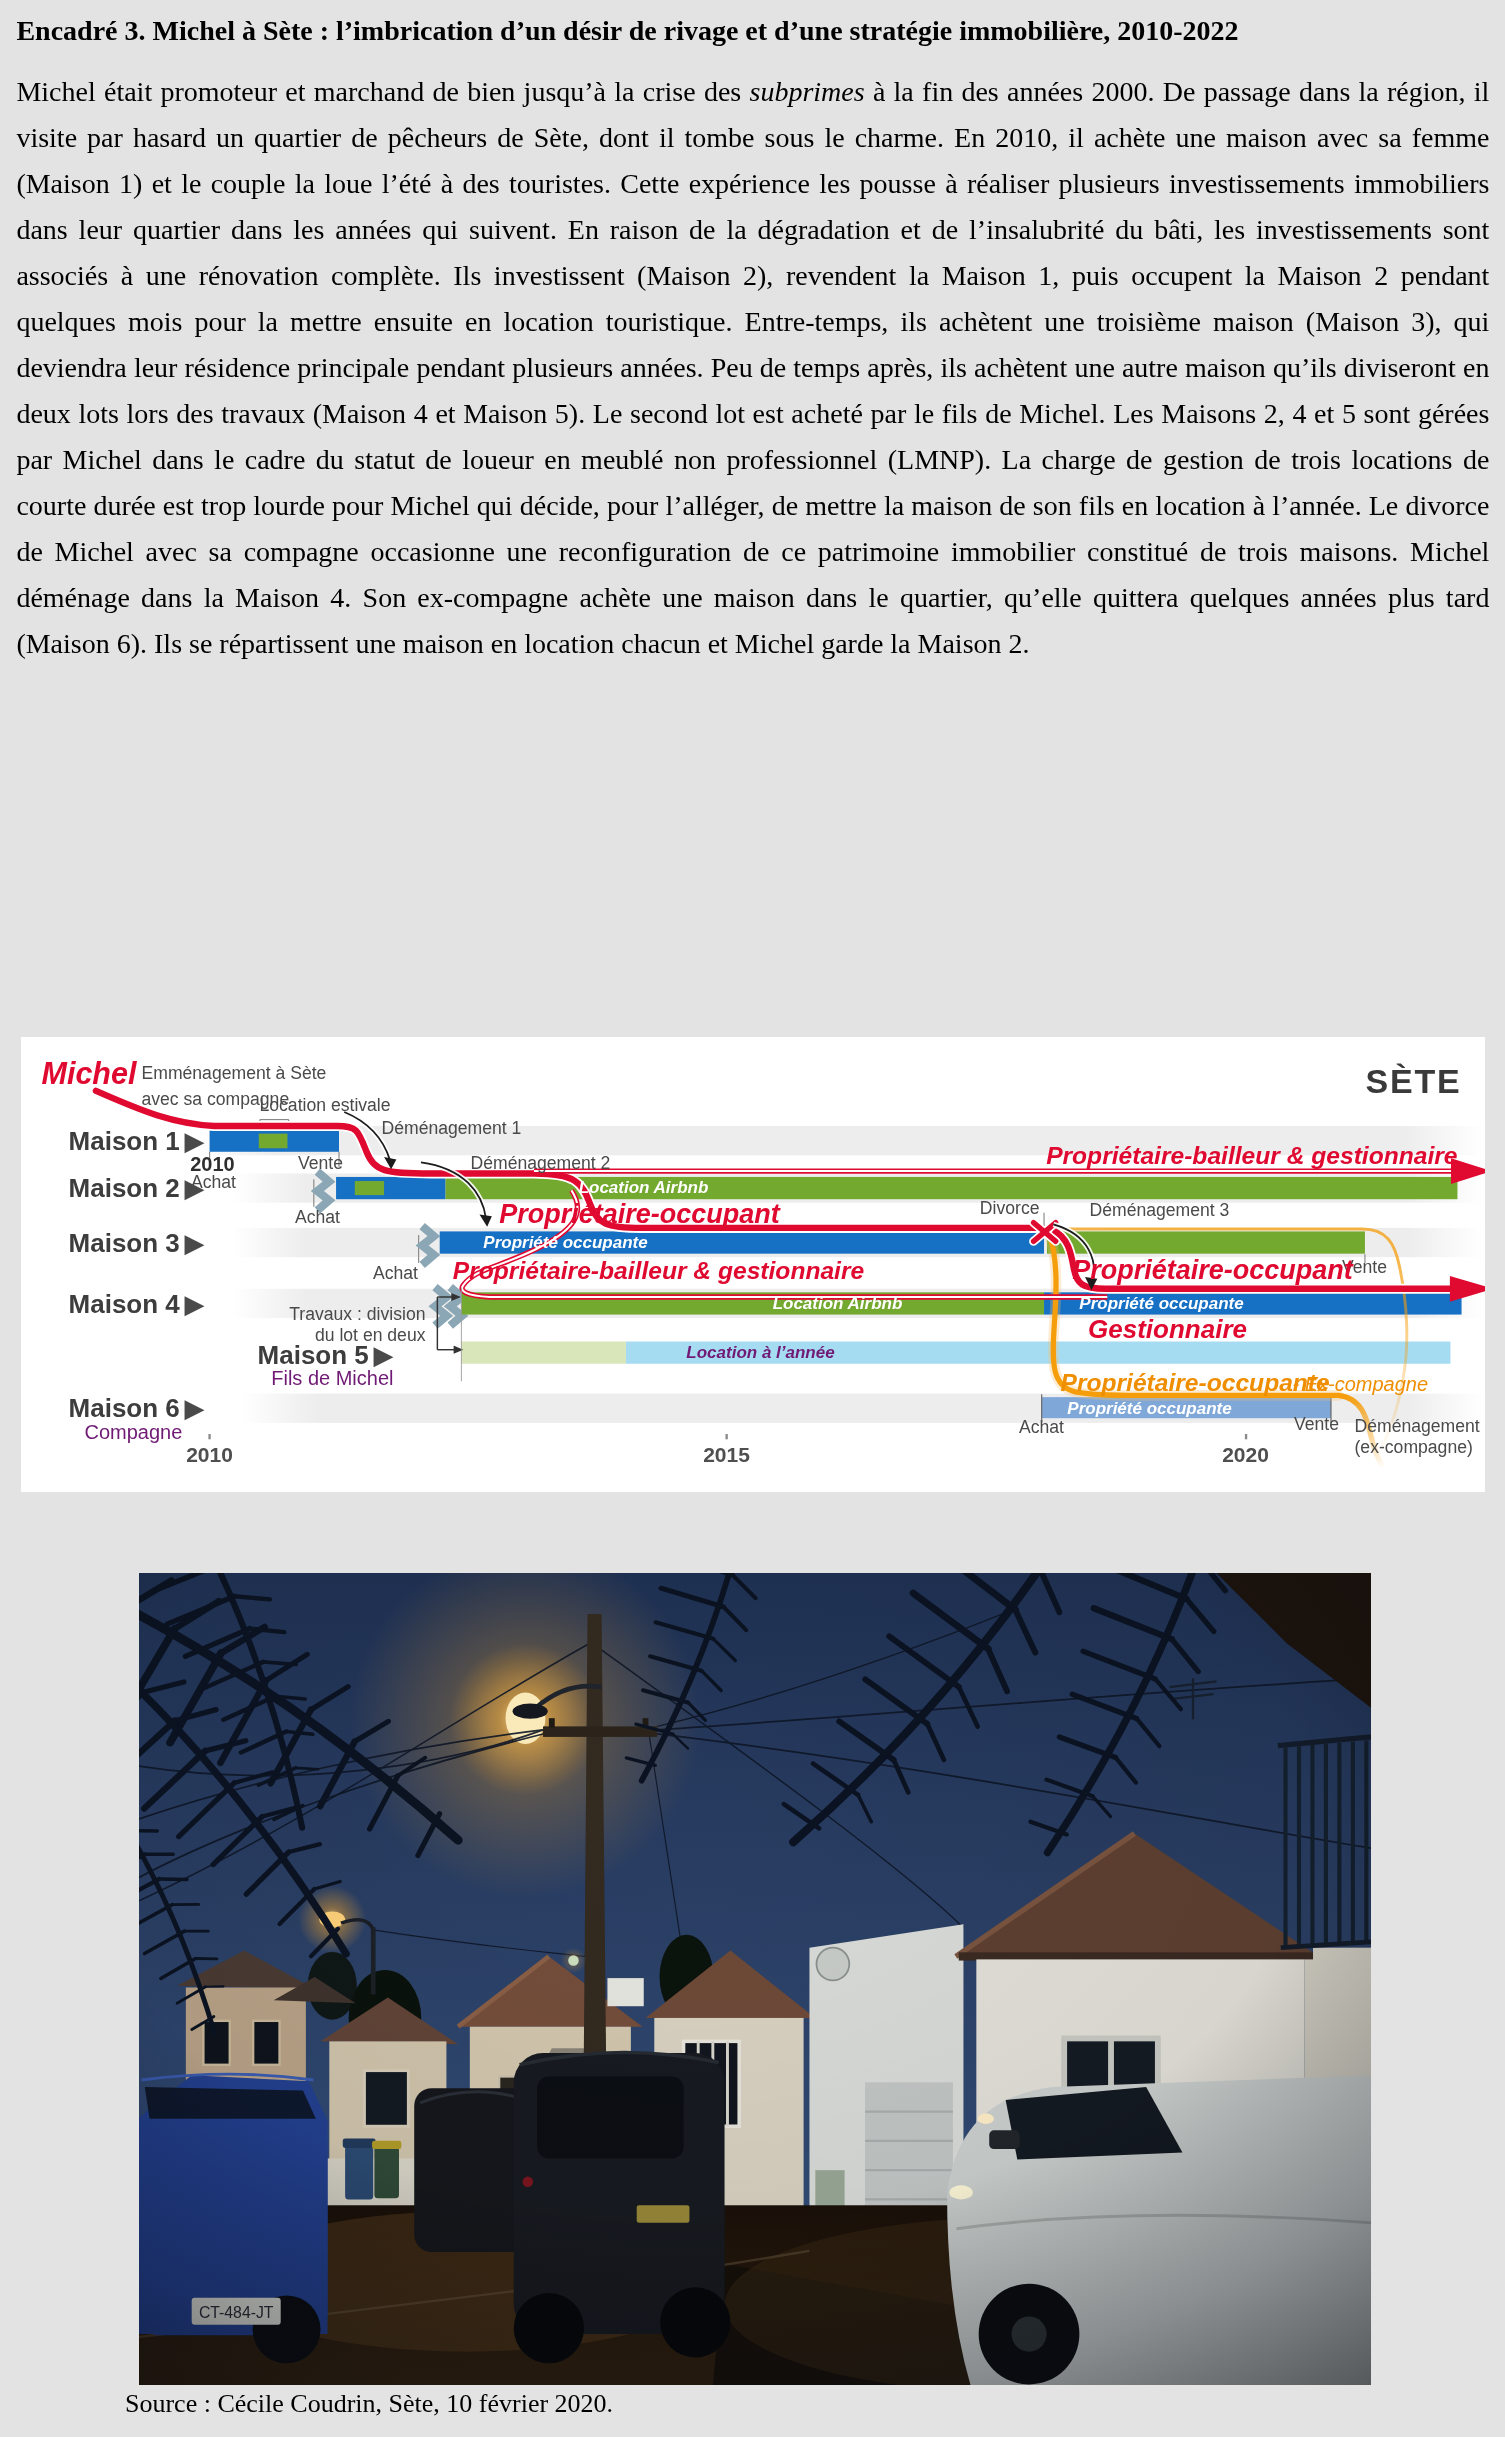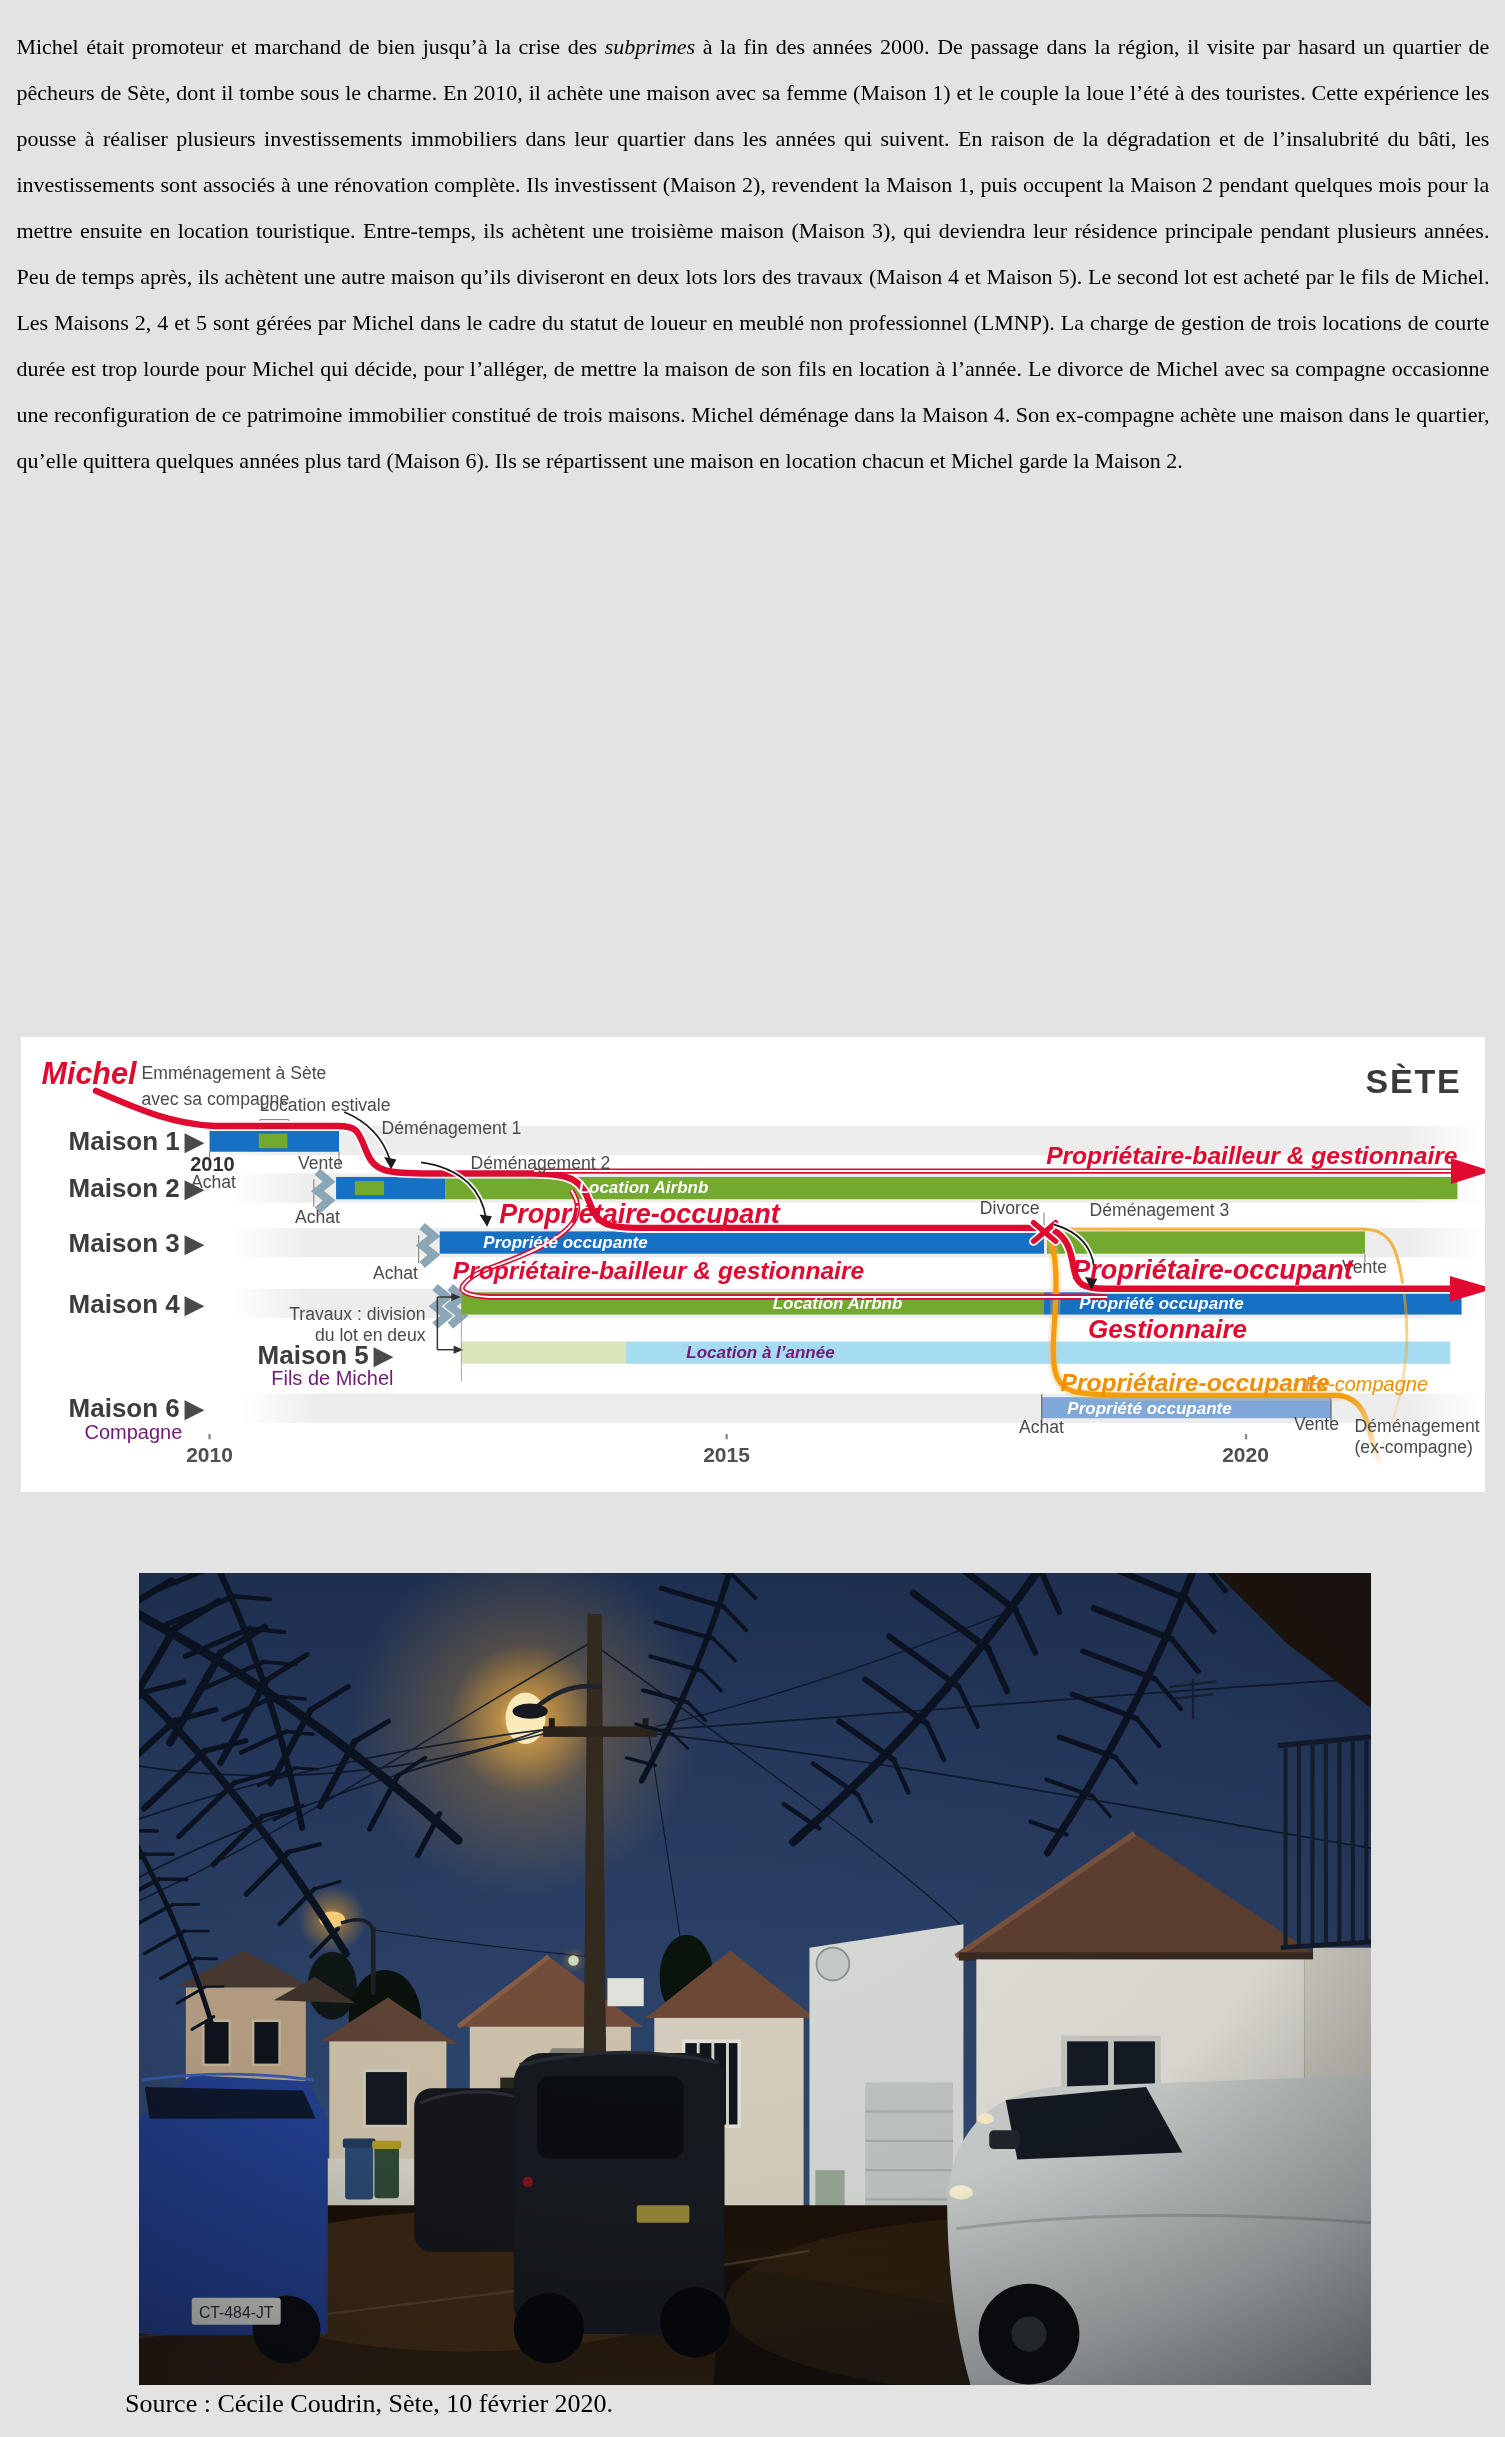--- a/index.html
+++ b/index.html
@@ -6,21 +6,21 @@
     --blue:#1670c4; --green:#74a930; --pale-green:#d9e6ba; --light-blue:#a6dcf2;
     --soft-blue:#7fa8d9; --red:#e00a31; --orange:#f59d0b; --slate:#8ba7b6;
     --ink:#000; --glabel:#4a4a4a; --dark:#3d3d3d;
   }
   *{margin:0;padding:0;box-sizing:border-box}
   html,body{background:#9a9a9a}
   .page{position:relative;width:1505px;height:2438px;background:#e3e3e3;overflow:hidden;
         font-family:"Liberation Serif","DejaVu Serif",serif;color:var(--ink)}
   .text-block{position:absolute;left:16.4px;top:8.2px;width:1473px}
   .title{font-size:28px;font-weight:bold;line-height:45px;text-align:justify}
-  .bodytext{margin-top:16px;font-size:22px;line-height:46px;text-align:justify}
+  .bodytext{margin-top:16px;font-size:28px;line-height:46px;text-align:justify}
   .bodytext i{font-style:italic}
   .caption{position:absolute;left:0;top:1519px;width:1505px;text-align:center;
            font-weight:bold;font-size:27.5px}
   .source{position:absolute;left:125px;top:2389px;font-size:26px}
   
   .diagram{position:absolute;left:20.5px;top:1037px;width:1464px;height:455px;background:#fff;
            font-family:"Liberation Sans","DejaVu Sans",sans-serif}
   .dsvg{position:absolute;left:0;top:0;width:100%;height:100%}
   .dl{position:absolute;font-size:17.6px;color:var(--glabel);white-space:nowrap;line-height:1.1}
   .ctr{transform:translateX(-50%)}
@@ -40,20 +40,21 @@
   .photo svg{position:absolute;left:0;top:0;width:100%;height:100%}
   .c-blue{fill:var(--blue)} .c-green{fill:var(--green)} .c-pale{fill:var(--pale-green)}
   .c-lblue{fill:var(--light-blue)} .c-sblue{fill:var(--soft-blue)}
 </style>
 </head>
 <body>
 
 <div class="page">
 
   <div class="text-block">
+    <div class="title">Encadré 3. Michel à Sète : l’imbrication d’un désir de rivage et d’une stratégie immobilière, 2010-2022</div>
     <p class="bodytext"><span>Michel était promoteur et marchand de bien jusqu’à la crise des </span><i>subprimes</i><span> à la fin des années 2000. De passage dans la région, il visite par hasard un quartier de pêcheurs de Sète, dont il tombe sous le charme. En 2010, il achète une maison avec sa femme (Maison 1) et le couple la loue l’été à des touristes. Cette expérience les pousse à réaliser plusieurs investissements immobiliers dans leur quartier dans les années qui suivent. En raison de la dégradation et de l’insalubrité du bâti, les investissements sont associés à une rénovation complète. Ils investissent (Maison 2), revendent la Maison 1, puis occupent la Maison 2 pendant quelques mois pour la mettre ensuite en location touristique. Entre-temps, ils achètent une troisième maison (Maison 3), qui deviendra leur résidence principale pendant plusieurs années. Peu de temps après, ils achètent une autre maison qu’ils diviseront en deux lots lors des travaux (Maison 4 et Maison 5). Le second lot est acheté par le fils de Michel. Les Maisons 2, 4 et 5 sont gérées par Michel dans le cadre du statut de loueur en meublé non professionnel (LMNP). La charge de gestion de trois locations de courte durée est trop lourde pour Michel qui décide, pour l’alléger, de mettre la maison de son fils en location à l’année. Le divorce de Michel avec sa compagne occasionne une reconfiguration de ce patrimoine immobilier constitué de trois maisons. Michel déménage dans la Maison 4. Son ex-compagne achète une maison dans le quartier, qu’elle quittera quelques années plus tard (Maison 6). Ils se répartissent une maison en location chacun et Michel garde la Maison 2.</span></p>
   </div>
 
   <div class="diagram">
     <svg class="dsvg" viewBox="0 0 2500 777">
       <defs>
         <linearGradient id="bandG" x1="0" y1="0" x2="1" y2="0">
           <stop offset="0" stop-color="#ededed" stop-opacity="0"></stop>
           <stop offset="0.06" stop-color="#ededed" stop-opacity="1"></stop>
           <stop offset="0.94" stop-color="#ededed" stop-opacity="1"></stop>

